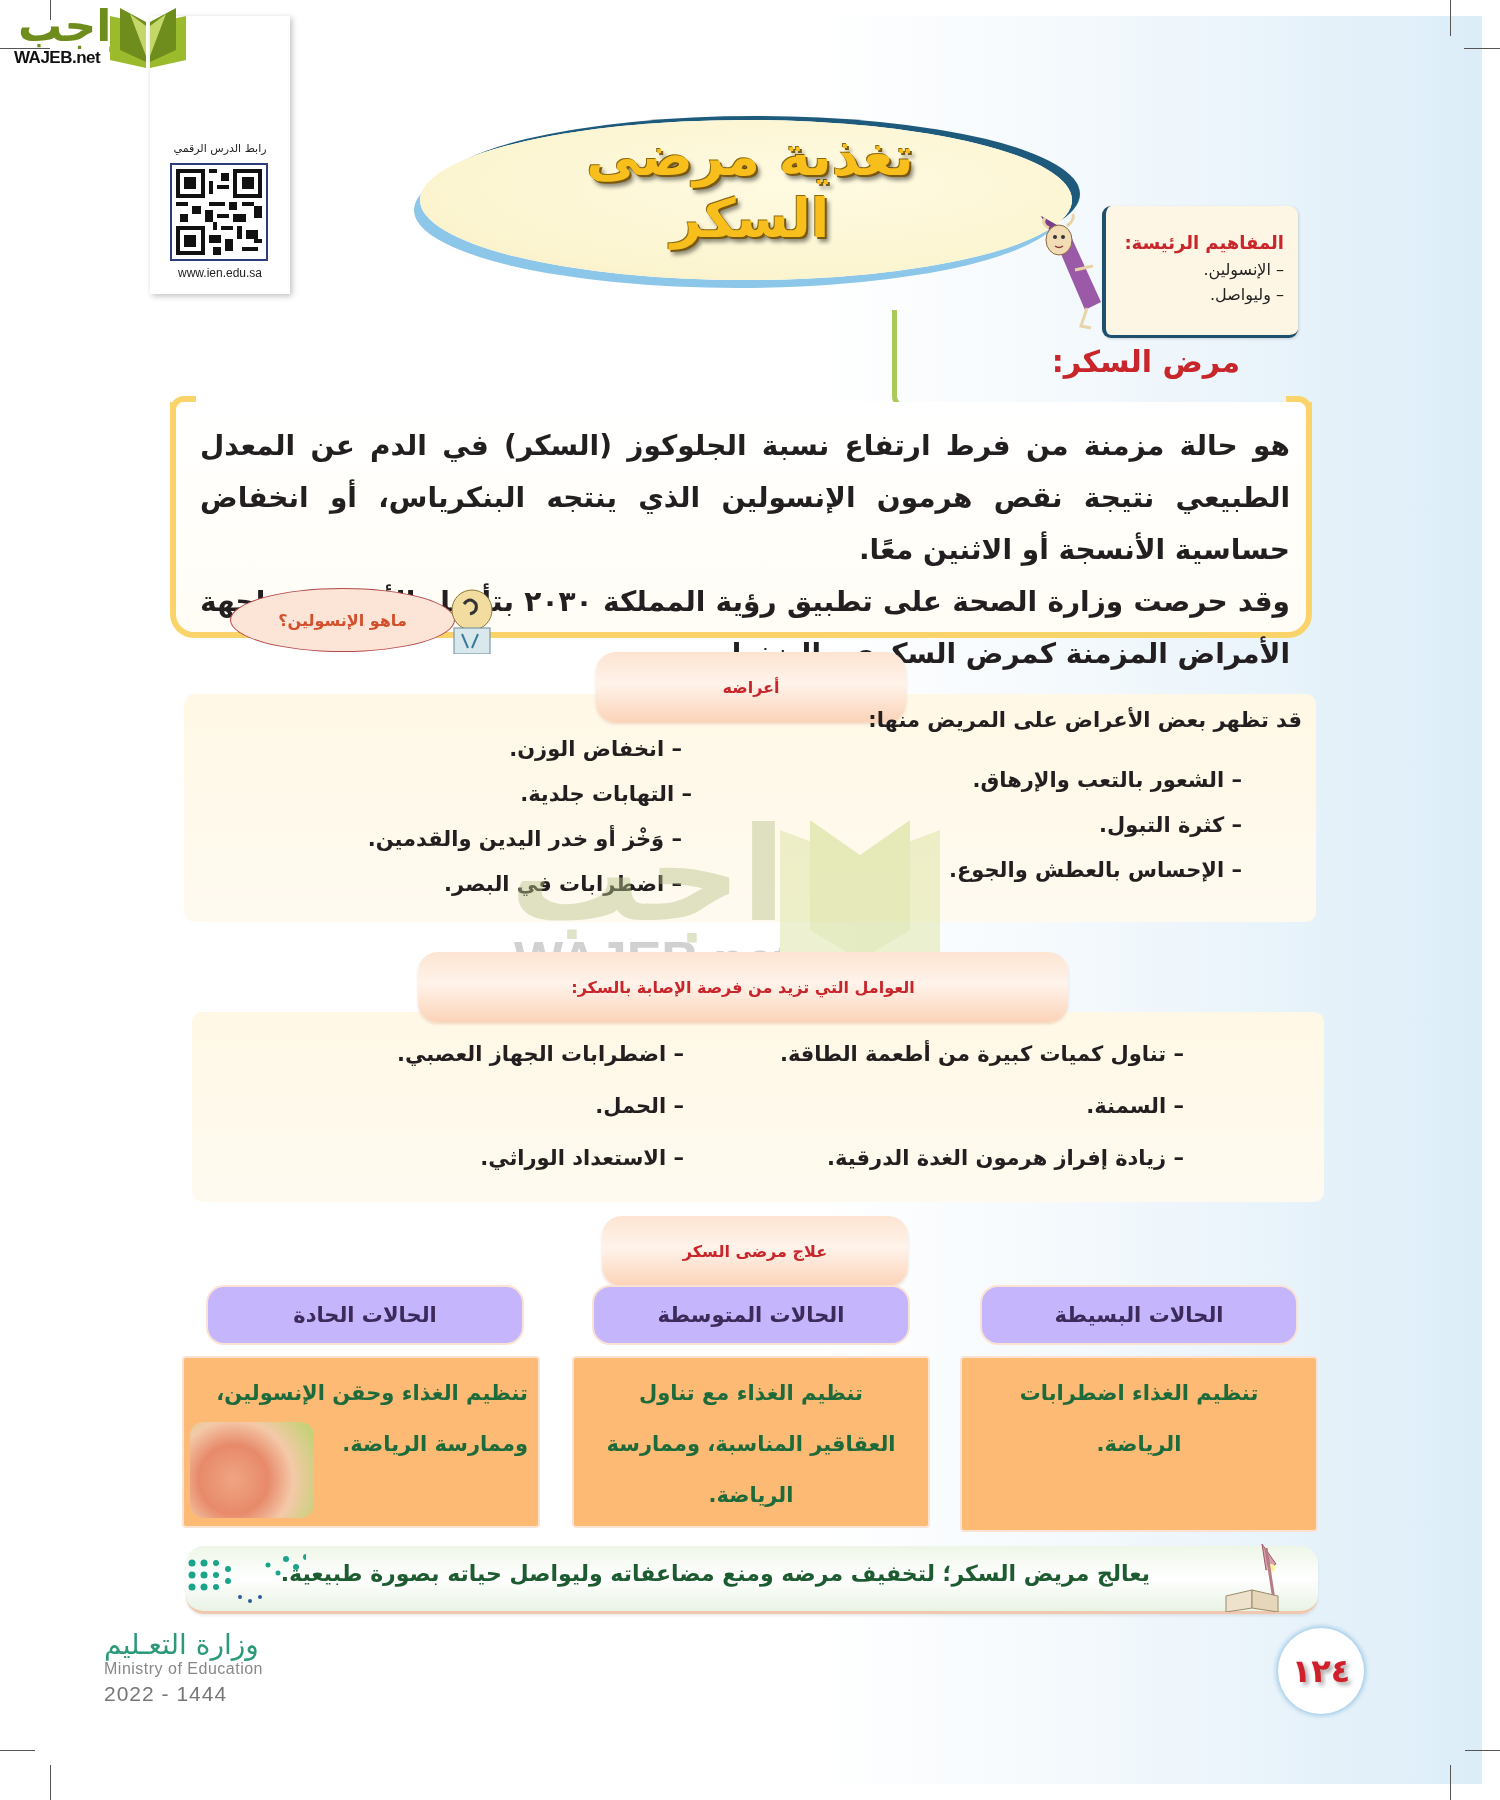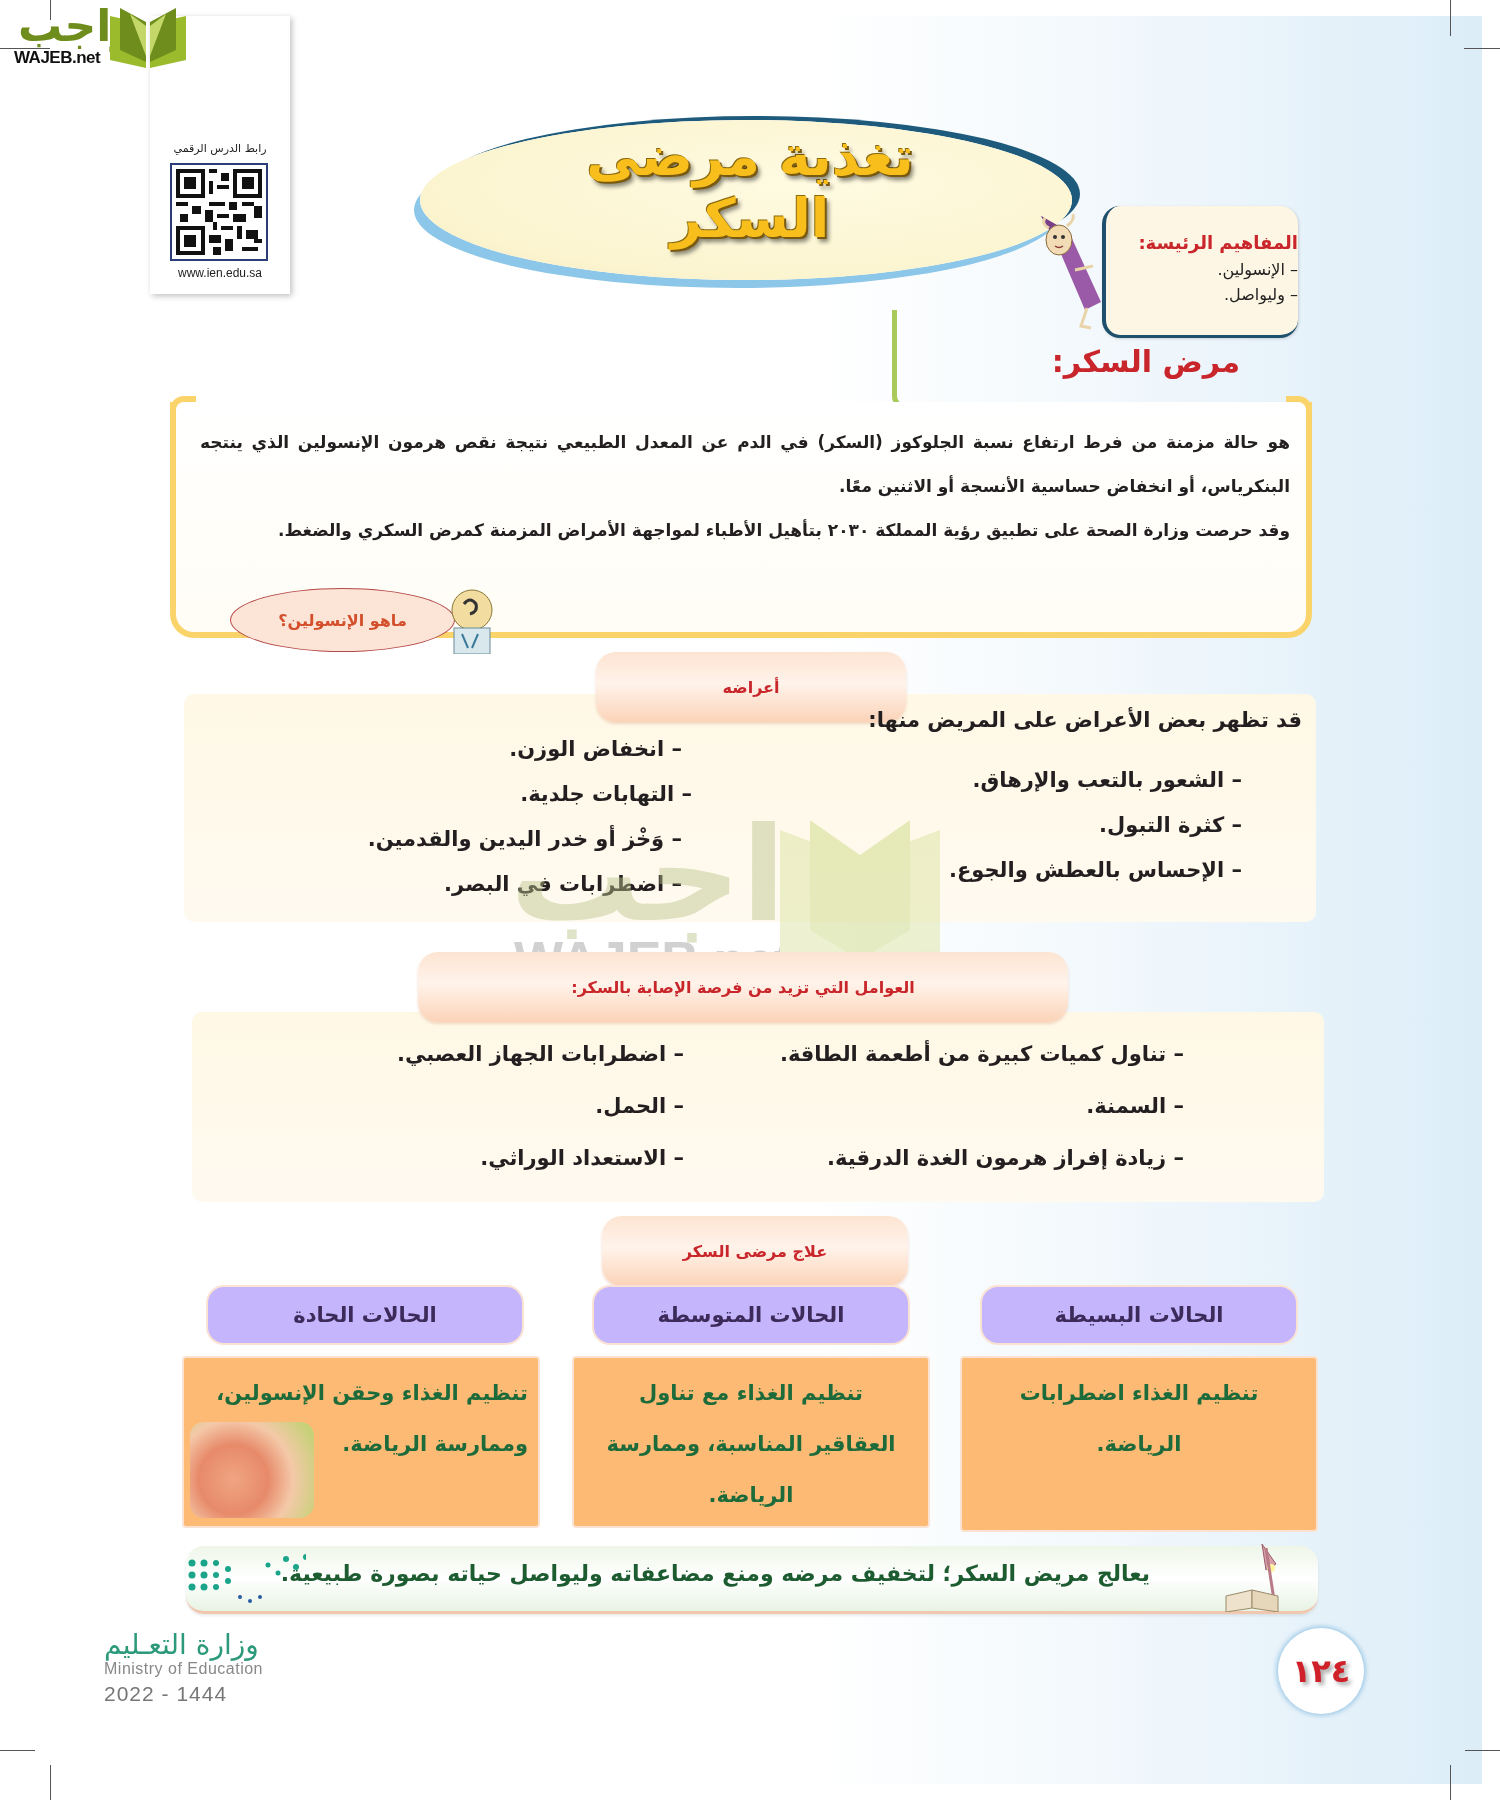--- a/index.html
+++ b/index.html
@@ -40,22 +40,22 @@
       font-size: 54px; font-weight: bold; line-height: 62px; color: #f7be1c;
       text-shadow: 2px 2px 0 #7a5a10, 4px 5px 4px rgba(0,0,0,0.45), -1px -1px 0 #8a6a10;
     }
 
     
     .mascot { position: absolute; left: 1035px; top: 210px; width: 70px; height: 120px; }
 
     
     .concepts {
       position: absolute; left: 1102px; top: 206px; width: 196px; height: 132px;
-      background: #fdf6e4; border-radius: 18px; border-left: 4px solid #1e4f6c; border-bottom: 3px solid #1e4f6c;
-      box-shadow: 1px 1px 3px rgba(0,0,0,0.15); direction: rtl; padding: 26px 0 0 0;
+      background: #fdf6e4; border-radius: 9px; border-left: 4px solid #1e4f6c; border-bottom: 3px solid #1e4f6c;
+      box-shadow: 1px 1px 3px rgba(0,0,0,0.15); direction: rtl; padding: 26px 14px 0 0;
     }
     .concepts-title { font-size: 18px; font-weight: bold; color: #c9262c; margin-bottom: 4px; }
     .concepts-item { font-size: 16px; color: #222; line-height: 25px; }
 
     
     .heading-frame {
       position: absolute; left: 892px; top: 310px; width: 390px; height: 100px;
       border-left: 5px solid #a9c95a; border-bottom: 5px solid #a9c95a; border-bottom-left-radius: 14px;
     }
     .section-heading {
@@ -66,21 +66,21 @@
     
     .def-box {
       position: absolute; left: 170px; top: 402px; width: 1142px; height: 236px;
       border: 6px solid #fad46a; border-top: none; border-radius: 0 0 24px 24px;
       background: linear-gradient(180deg, #ffffff 0%, #fffdf5 100%);
     }
     .def-box::before { content: ""; position: absolute; left: -6px; top: -6px; width: 20px; height: 20px; border-left: 6px solid #fad46a; border-top: 6px solid #fad46a; border-top-left-radius: 14px; }
     .def-box::after { content: ""; position: absolute; right: -6px; top: -6px; width: 20px; height: 20px; border-right: 6px solid #fad46a; border-top: 6px solid #fad46a; border-top-right-radius: 14px; }
     .def-text {
       position: absolute; left: 200px; top: 420px; width: 1090px; direction: rtl; text-align: justify; text-align-last: right;
-      font-size: 17px; font-weight: bold; line-height: 44px; color: #231f20;
+      font-size: 28px; font-weight: bold; line-height: 52px; color: #231f20;
     }
 
     .insulin-bubble {
       position: absolute; left: 230px; top: 588px; width: 225px; height: 64px; border-radius: 50%;
       background: #fce4d6; border: 1px solid #b54a4a; display: flex; align-items: center; justify-content: center;
       font-size: 16px; font-weight: bold; color: #d4502c; direction: rtl;
     }
     .scientist { position: absolute; left: 442px; top: 588px; width: 56px; height: 66px; }
 
     

